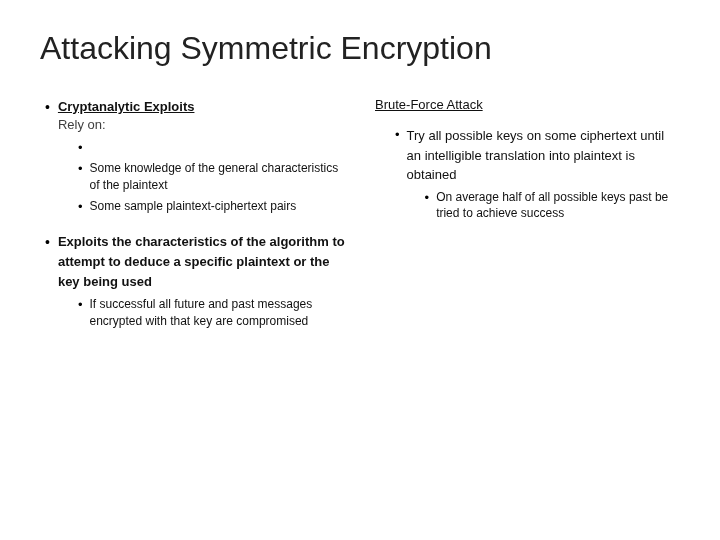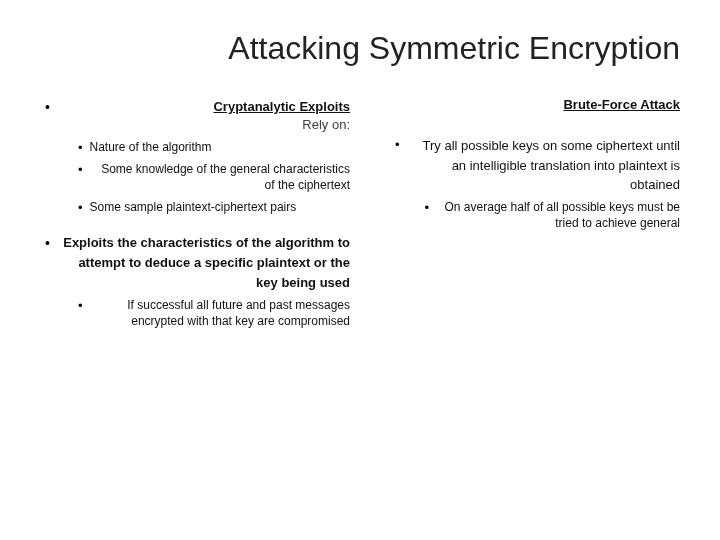--- a/index.html
+++ b/index.html
@@ -14,21 +14,20 @@
       background: #ffffff;
       font-family: Arial, Helvetica, sans-serif;
       overflow: hidden;
     }
 
     .slide {
       width: 720px;
       height: 540px;
       padding: 30px 40px 30px 40px;
       position: relative;
-      text-align: right;
     }
 
     .title {
       font-size: 32px;
       font-weight: normal;
       color: #222;
       margin-bottom: 30px;
       font-family: 'Trebuchet MS', Arial, sans-serif;
     }
 
@@ -106,24 +105,24 @@
     }
 
     .second-top-bullet {
       display: flex;
       align-items: flex-start;
       margin-top: 12px;
     }
 
     .brute-force-header {
       font-size: 13px;
-      font-weight: bold;
+      font-weight: normal;
       text-decoration: underline;
       color: #111;
-      margin-bottom: 24px;
+      margin-bottom: 14px;
     }
 
     .brute-sub-bullets {
       padding-left: 20px;
     }
 
     .brute-sub-text {
       font-size: 13px;
       color: #111;
       line-height: 1.5;
@@ -154,25 +153,24 @@
       <div class="top-bullet">
         <span class="bullet-dot">•</span>
         <div>
           <span class="section-header">Cryptanalytic Exploits</span>
           <br>
           <span class="section-subtext">Rely on:</span>
 
           <div class="sub-bullets">
             <div class="sub-bullet">
               <span class="sub-bullet-dot">•</span>
-              <span class="sub-bullet-text">Nature of the algorithm</span>
-            </div>
-            <div class="sub-bullet">
-              <span class="sub-bullet-dot">•</span>
-              <span class="sub-bullet-text">Some knowledge of the general characteristics of the ciphertext</span>
+            </div>
+            <div class="sub-bullet">
+              <span class="sub-bullet-dot">•</span>
+              <span class="sub-bullet-text">Some knowledge of the general characteristics of the plaintext</span>
             </div>
             <div class="sub-bullet">
               <span class="sub-bullet-dot">•</span>
               <span class="sub-bullet-text">Some sample plaintext-ciphertext pairs</span>
             </div>
           </div>
         </div>
       </div>
 
       <div class="second-top-bullet">
@@ -195,21 +193,21 @@
       <div class="brute-force-header">Brute-Force Attack</div>
 
       <div class="brute-sub-bullets">
         <div class="sub-bullet">
           <span class="sub-bullet-dot">•</span>
           <div>
             <span class="brute-sub-text">Try all possible keys on some ciphertext until an intelligible translation into plaintext is obtained</span>
             <div class="brute-sub-sub-bullets">
               <div class="sub-bullet">
                 <span class="sub-bullet-dot">•</span>
-                <span class="brute-sub-sub-text">On average half of all possible keys must be tried to achieve general</span>
+                <span class="brute-sub-sub-text">On average half of all possible keys past be tried to achieve success</span>
               </div>
             </div>
           </div>
         </div>
       </div>
 
     </div>
 
   </div>
 </div>

